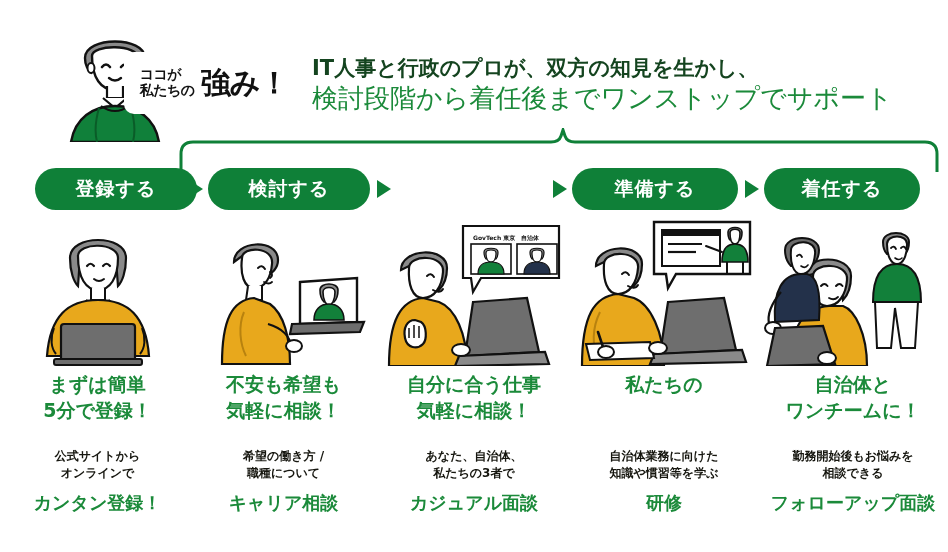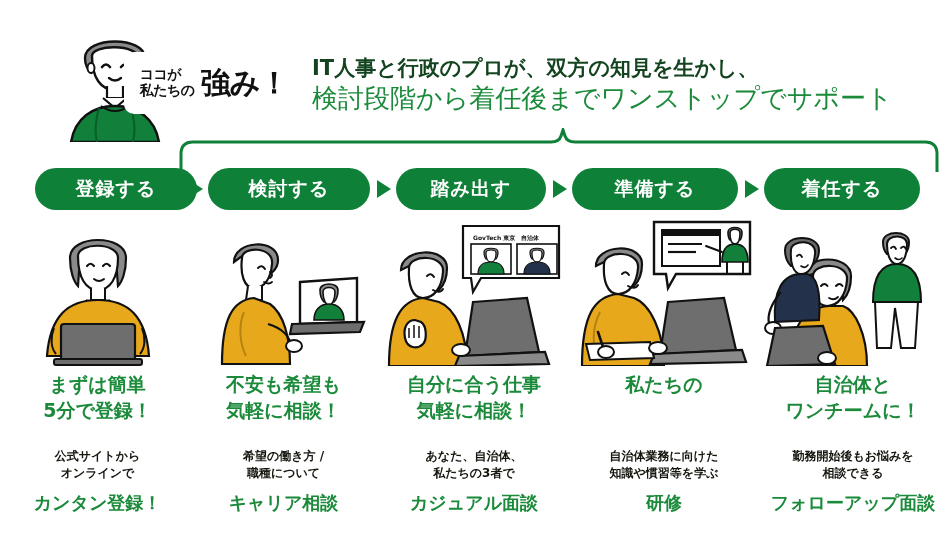--- a/index.html
+++ b/index.html
@@ -151,23 +151,20 @@
 
   <div class="steps">
     <div class="pill" style="left:35px;width:162px;align-items:center;">
       <span>登録する</span>
     </div>
     <div class="arrow" style="left:189px;"></div>
     <div class="pill" style="left:208px;width:162px;">
       <span>検討する</span>
     </div>
     <div class="arrow" style="left:377px;"></div>
-    <div class="pill" style="left:396px;width:150px;">
-      <span>踏み出す</span>
-    </div>
     <div class="arrow" style="left:553px;"></div>
     <div class="pill" style="left:572px;width:166px;">
       <span>準備する</span>
     </div>
     <div class="arrow" style="left:745px;"></div>
     <div class="pill" style="left:764px;width:156px;">
       <span>着任する</span>
     </div>
   </div>
 

